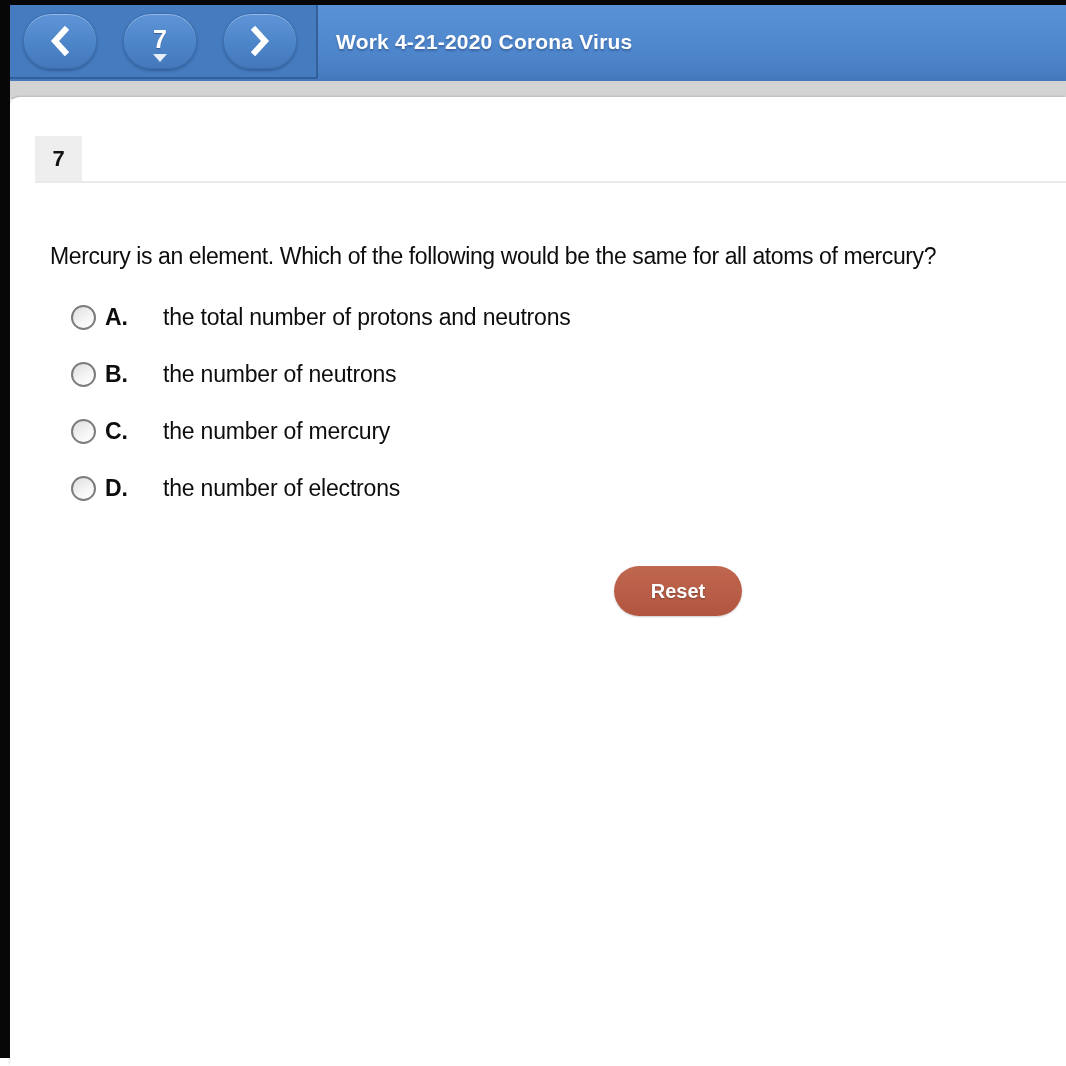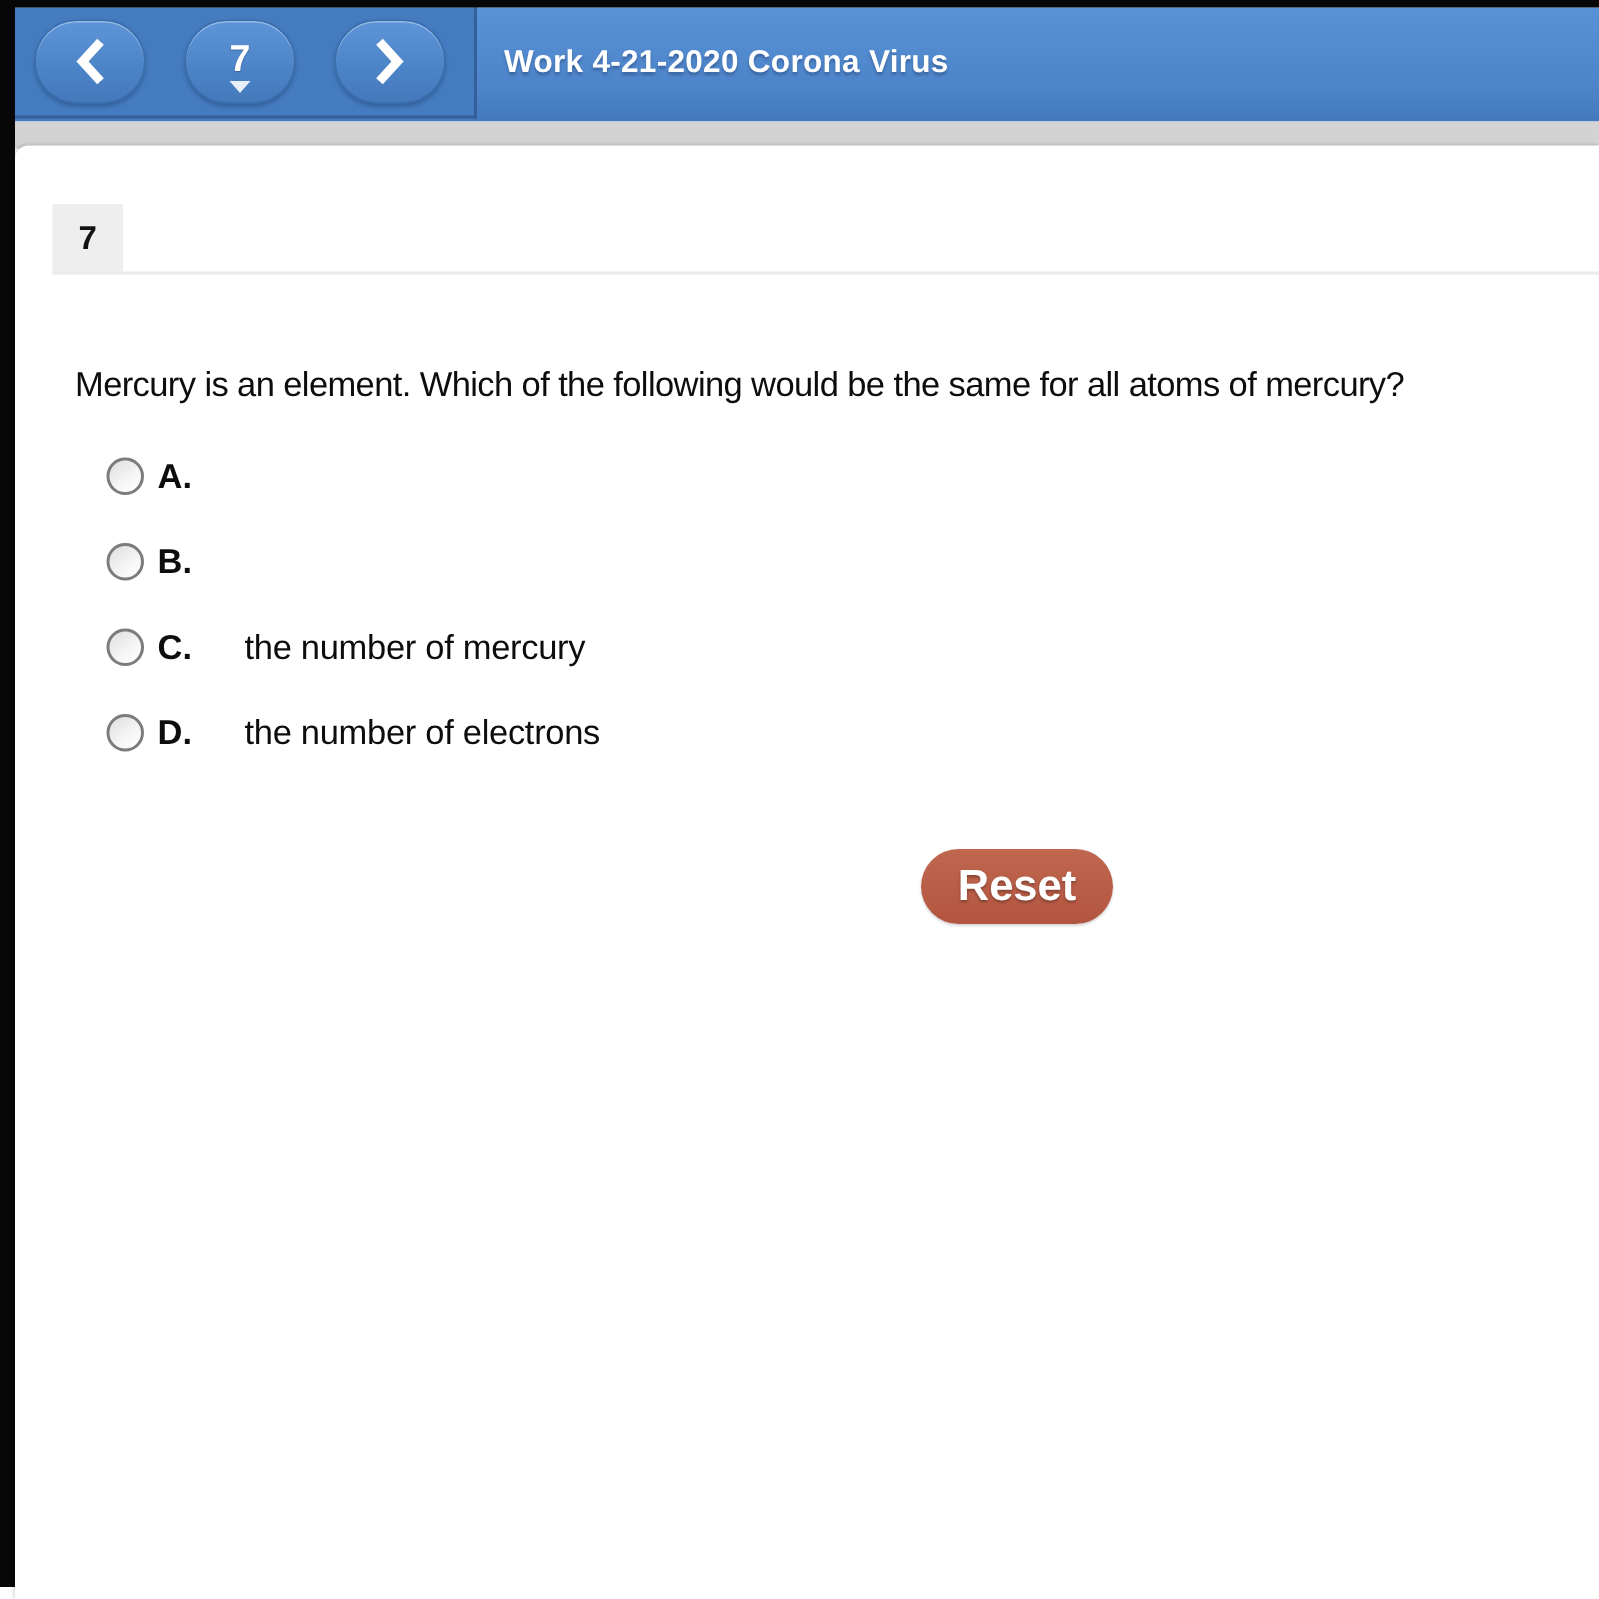--- a/index.html
+++ b/index.html
@@ -117,21 +117,21 @@
   .option-text {
     font-size: 23px; color: #0d0d0d;
     letter-spacing: -0.2px;
     white-space: nowrap;
   }
 
   
   .action-buttons { position: absolute; left: 604px; top: 469px; display: flex; gap: 38px; }
   .btn {
     height: 50px; border: none; border-radius: 25px;
-    color: #ffffff; font-size: 29px; font-weight: bold;
+    color: #ffffff; font-size: 20px; font-weight: bold;
     font-family: "Liberation Sans", sans-serif;
     display: flex; align-items: center; justify-content: center;
     text-shadow: 0 1px 2px rgba(0,0,0,0.3);
     cursor: pointer;
     box-shadow: 0 1px 2px rgba(0,0,0,0.2);
   }
   .btn-reset { width: 128px; background: linear-gradient(#c0674f, #b25540); }
   .btn-next  { width: 226px; background: linear-gradient(#6598d8, #5183c6); }
 </style>
 </head>
@@ -165,24 +165,26 @@
 <div class="content">
   <div class="tab">7</div>
   <div class="tab-underline"></div>
 
   <div class="question">Mercury is an element. Which of the following would be the same for all atoms of mercury?</div>
 
   <div class="options">
     <div class="option-row">
       <span class="radio"></span>
       <span class="option-letter">A.</span>
+      <span class="option-text">the total number of protons and neutrons</span>
     </div>
     <div class="option-row">
       <span class="radio"></span>
       <span class="option-letter">B.</span>
+      <span class="option-text">the number of neutrons</span>
     </div>
     <div class="option-row">
       <span class="radio"></span>
       <span class="option-letter">C.</span>
       <span class="option-text">the number of mercury</span>
     </div>
     <div class="option-row">
       <span class="radio"></span>
       <span class="option-letter">D.</span>
       <span class="option-text">the number of electrons</span>

